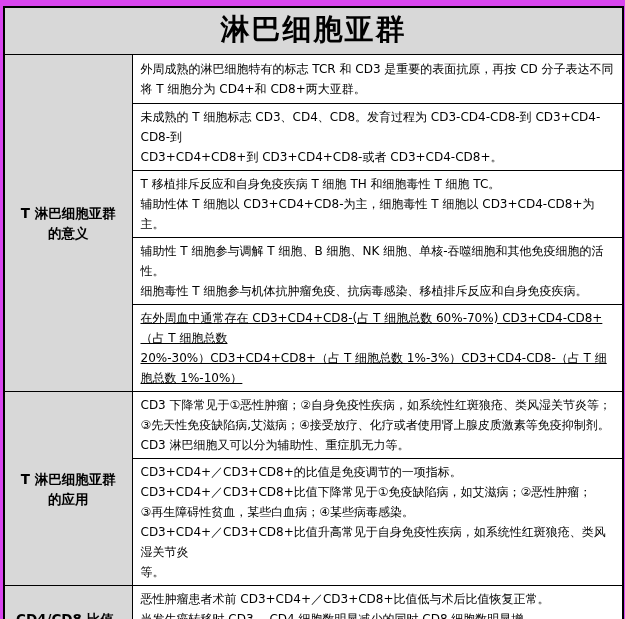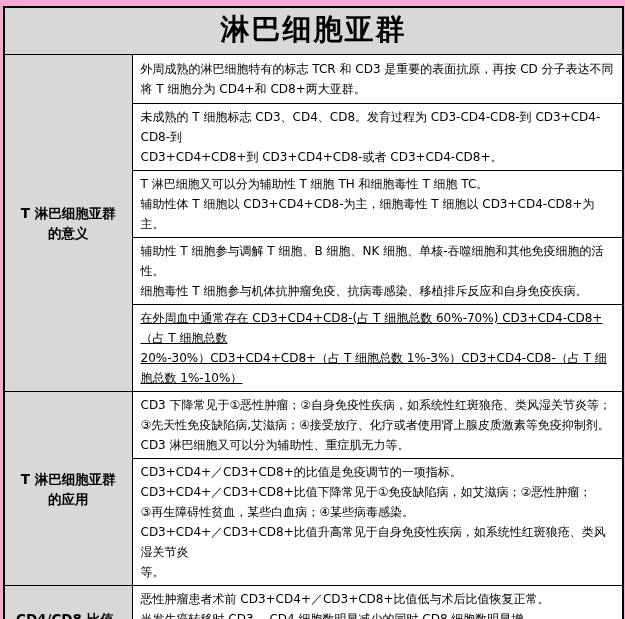--- a/index.html
+++ b/index.html
@@ -6,21 +6,21 @@
     margin: 0;
     padding: 0;
     background: #ffffff;
     font-family: "DejaVu Sans", "Liberation Sans", sans-serif;
   }
   .page {
     width: 625px;
     height: 619px;
     box-sizing: border-box;
     padding: 6px 3px 3px 3px;
-    background: #f9a8d4;
+    background: #d946ef;
   }
   table.subsets {
     border-collapse: collapse;
     table-layout: fixed;
     width: 619px;
     border: 2px solid #000000;
   }
   table.subsets col.c-hdr { width: 128px; }
   table.subsets col.c-body { width: 491px; }
   td {
@@ -86,21 +86,21 @@
         <td class="hdr center" rowspan="5">T 淋巴细胞亚群
 的意义</td>
         <td class="cell">外周成熟的淋巴细胞特有的标志 TCR 和 CD3 是重要的表面抗原，再按 CD 分子表达不同
 将 T 细胞分为 CD4+和 CD8+两大亚群。</td>
       </tr>
       <tr class="r2">
         <td class="cell">未成熟的 T 细胞标志 CD3、CD4、CD8。发育过程为 CD3-CD4-CD8-到 CD3+CD4-CD8-到
 CD3+CD4+CD8+到 CD3+CD4+CD8-或者 CD3+CD4-CD8+。</td>
       </tr>
       <tr class="r3">
-        <td class="cell">T 淋巴细胞又可以分为辅助性 T 细胞 TH 和细胞毒性 T 细胞 TC。
+        <td class="cell">T 移植排斥反应和自身免疫疾病 T 细胞 TH 和细胞毒性 T 细胞 TC。
 辅助性体 T 细胞以 CD3+CD4+CD8-为主，细胞毒性 T 细胞以 CD3+CD4-CD8+为主。</td>
       </tr>
       <tr class="r4">
         <td class="cell">辅助性 T 细胞参与调解 T 细胞、B 细胞、NK 细胞、单核-吞噬细胞和其他免疫细胞的活性。
 细胞毒性 T 细胞参与机体抗肿瘤免疫、抗病毒感染、移植排斥反应和自身免疫疾病。</td>
       </tr>
       <tr class="r5">
         <td class="cell">在外周血中通常存在 CD3+CD4+CD8-(占 T 细胞总数 60%-70%) CD3+CD4-CD8+（占 T 细胞总数
 20%-30%）CD3+CD4+CD8+（占 T 细胞总数 1%-3%）CD3+CD4-CD8-（占 T 细胞总数 1%-10%）</td>
       </tr>

